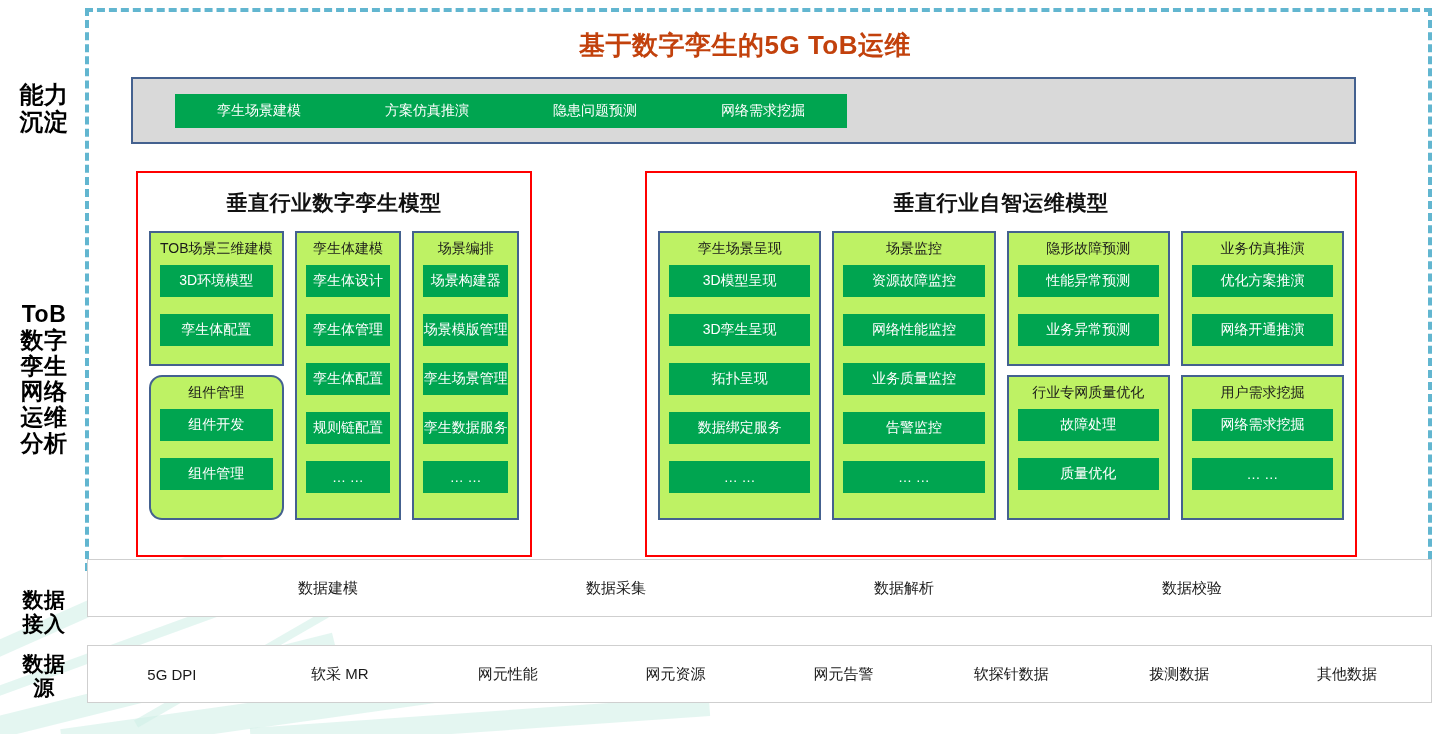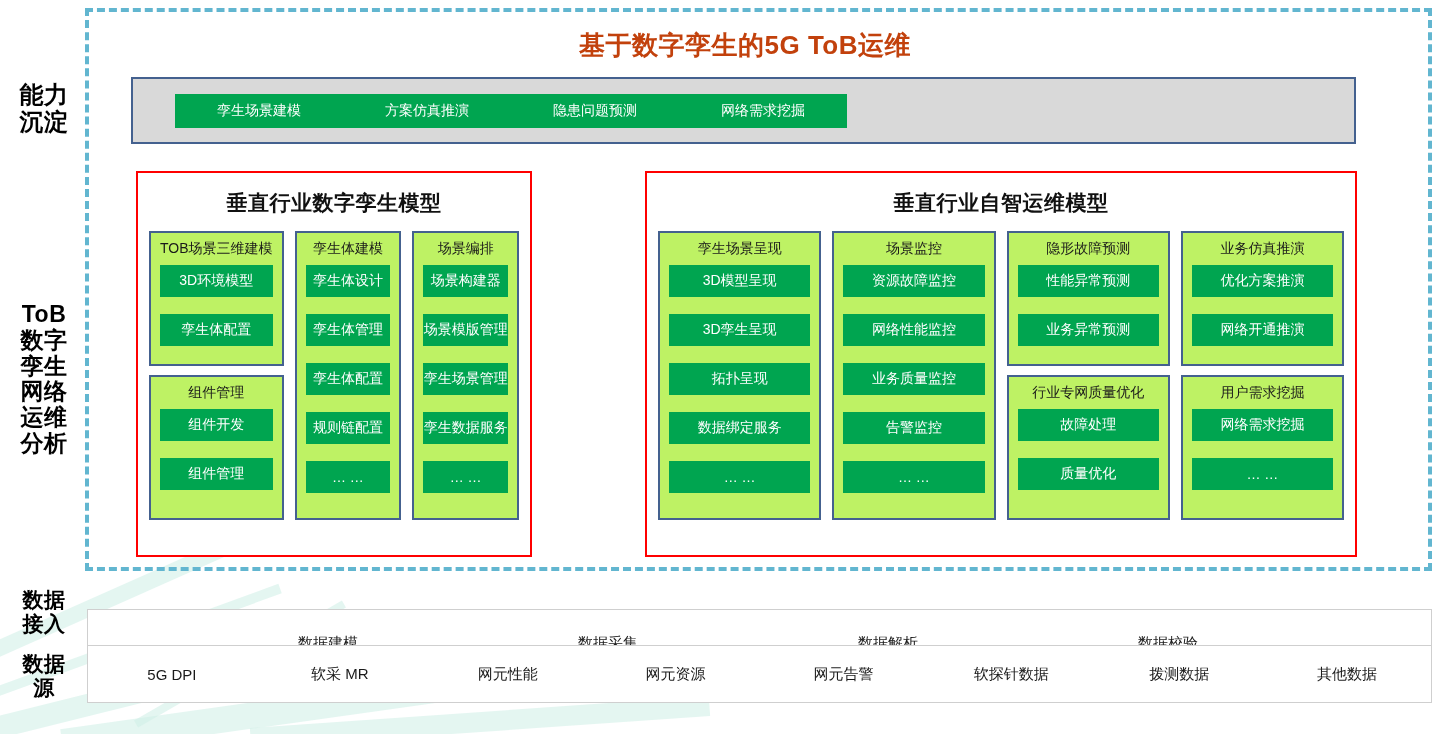--- a/index.html
+++ b/index.html
@@ -90,39 +90,39 @@
     white-space: nowrap;
   }
   .item-chip:last-child { margin-bottom: 0; }
 
   .col { display: flex; flex-direction: column; gap: 9px; }
   
   #panel-twin .col:nth-child(1) { width: 158px; }
   #panel-twin .col:nth-child(2) { width: 148px; }
   #panel-twin .col:nth-child(3) { width: 148px; }
   #panel-twin .col:nth-child(1) .group-box:nth-child(1) { height: 135px; }
-  #panel-twin .col:nth-child(1) .group-box:nth-child(2) { height: 145px; }
+  #panel-twin .col:nth-child(1) .group-box:nth-child(2) { height: 145px; border-radius: 13px; }
   #panel-twin .col:nth-child(2) .group-box,
   #panel-twin .col:nth-child(3) .group-box { height: 289px; }
 
   
   #panel-ops .col { width: 188px; }
   #panel-ops .col:nth-child(1) .group-box,
   #panel-ops .col:nth-child(2) .group-box { height: 289px; }
   #panel-ops .col:nth-child(3) .group-box:nth-child(1),
   #panel-ops .col:nth-child(4) .group-box:nth-child(1) { height: 135px; }
   #panel-ops .col:nth-child(3) .group-box:nth-child(2),
   #panel-ops .col:nth-child(4) .group-box:nth-child(2) { height: 145px; }
 
   
   .bottom-row {
     position: absolute; background: #fff; border: 1px solid #cfcfcf;
     display: flex; align-items: center;
   }
-  #row-access { left: 87px; top: 609px; width: 1345px; height: 68px; }
+  #row-access { left: 87px; top: 559px; width: 1345px; height: 58px; gap: 8px; }
   #row-source { left: 87px; top: 645px; width: 1345px; height: 58px; }
   .bottom-cell {
     font-size: 15px; color: #1a1a1a; text-align: center; white-space: nowrap;
   }
   #row-access .bottom-cell { width: 280px; }
   #row-access .bottom-cell:nth-child(1) { margin-left: 100px; }
   #row-source .bottom-cell { flex: 1; }
 </style>
 </head>
 <body>

